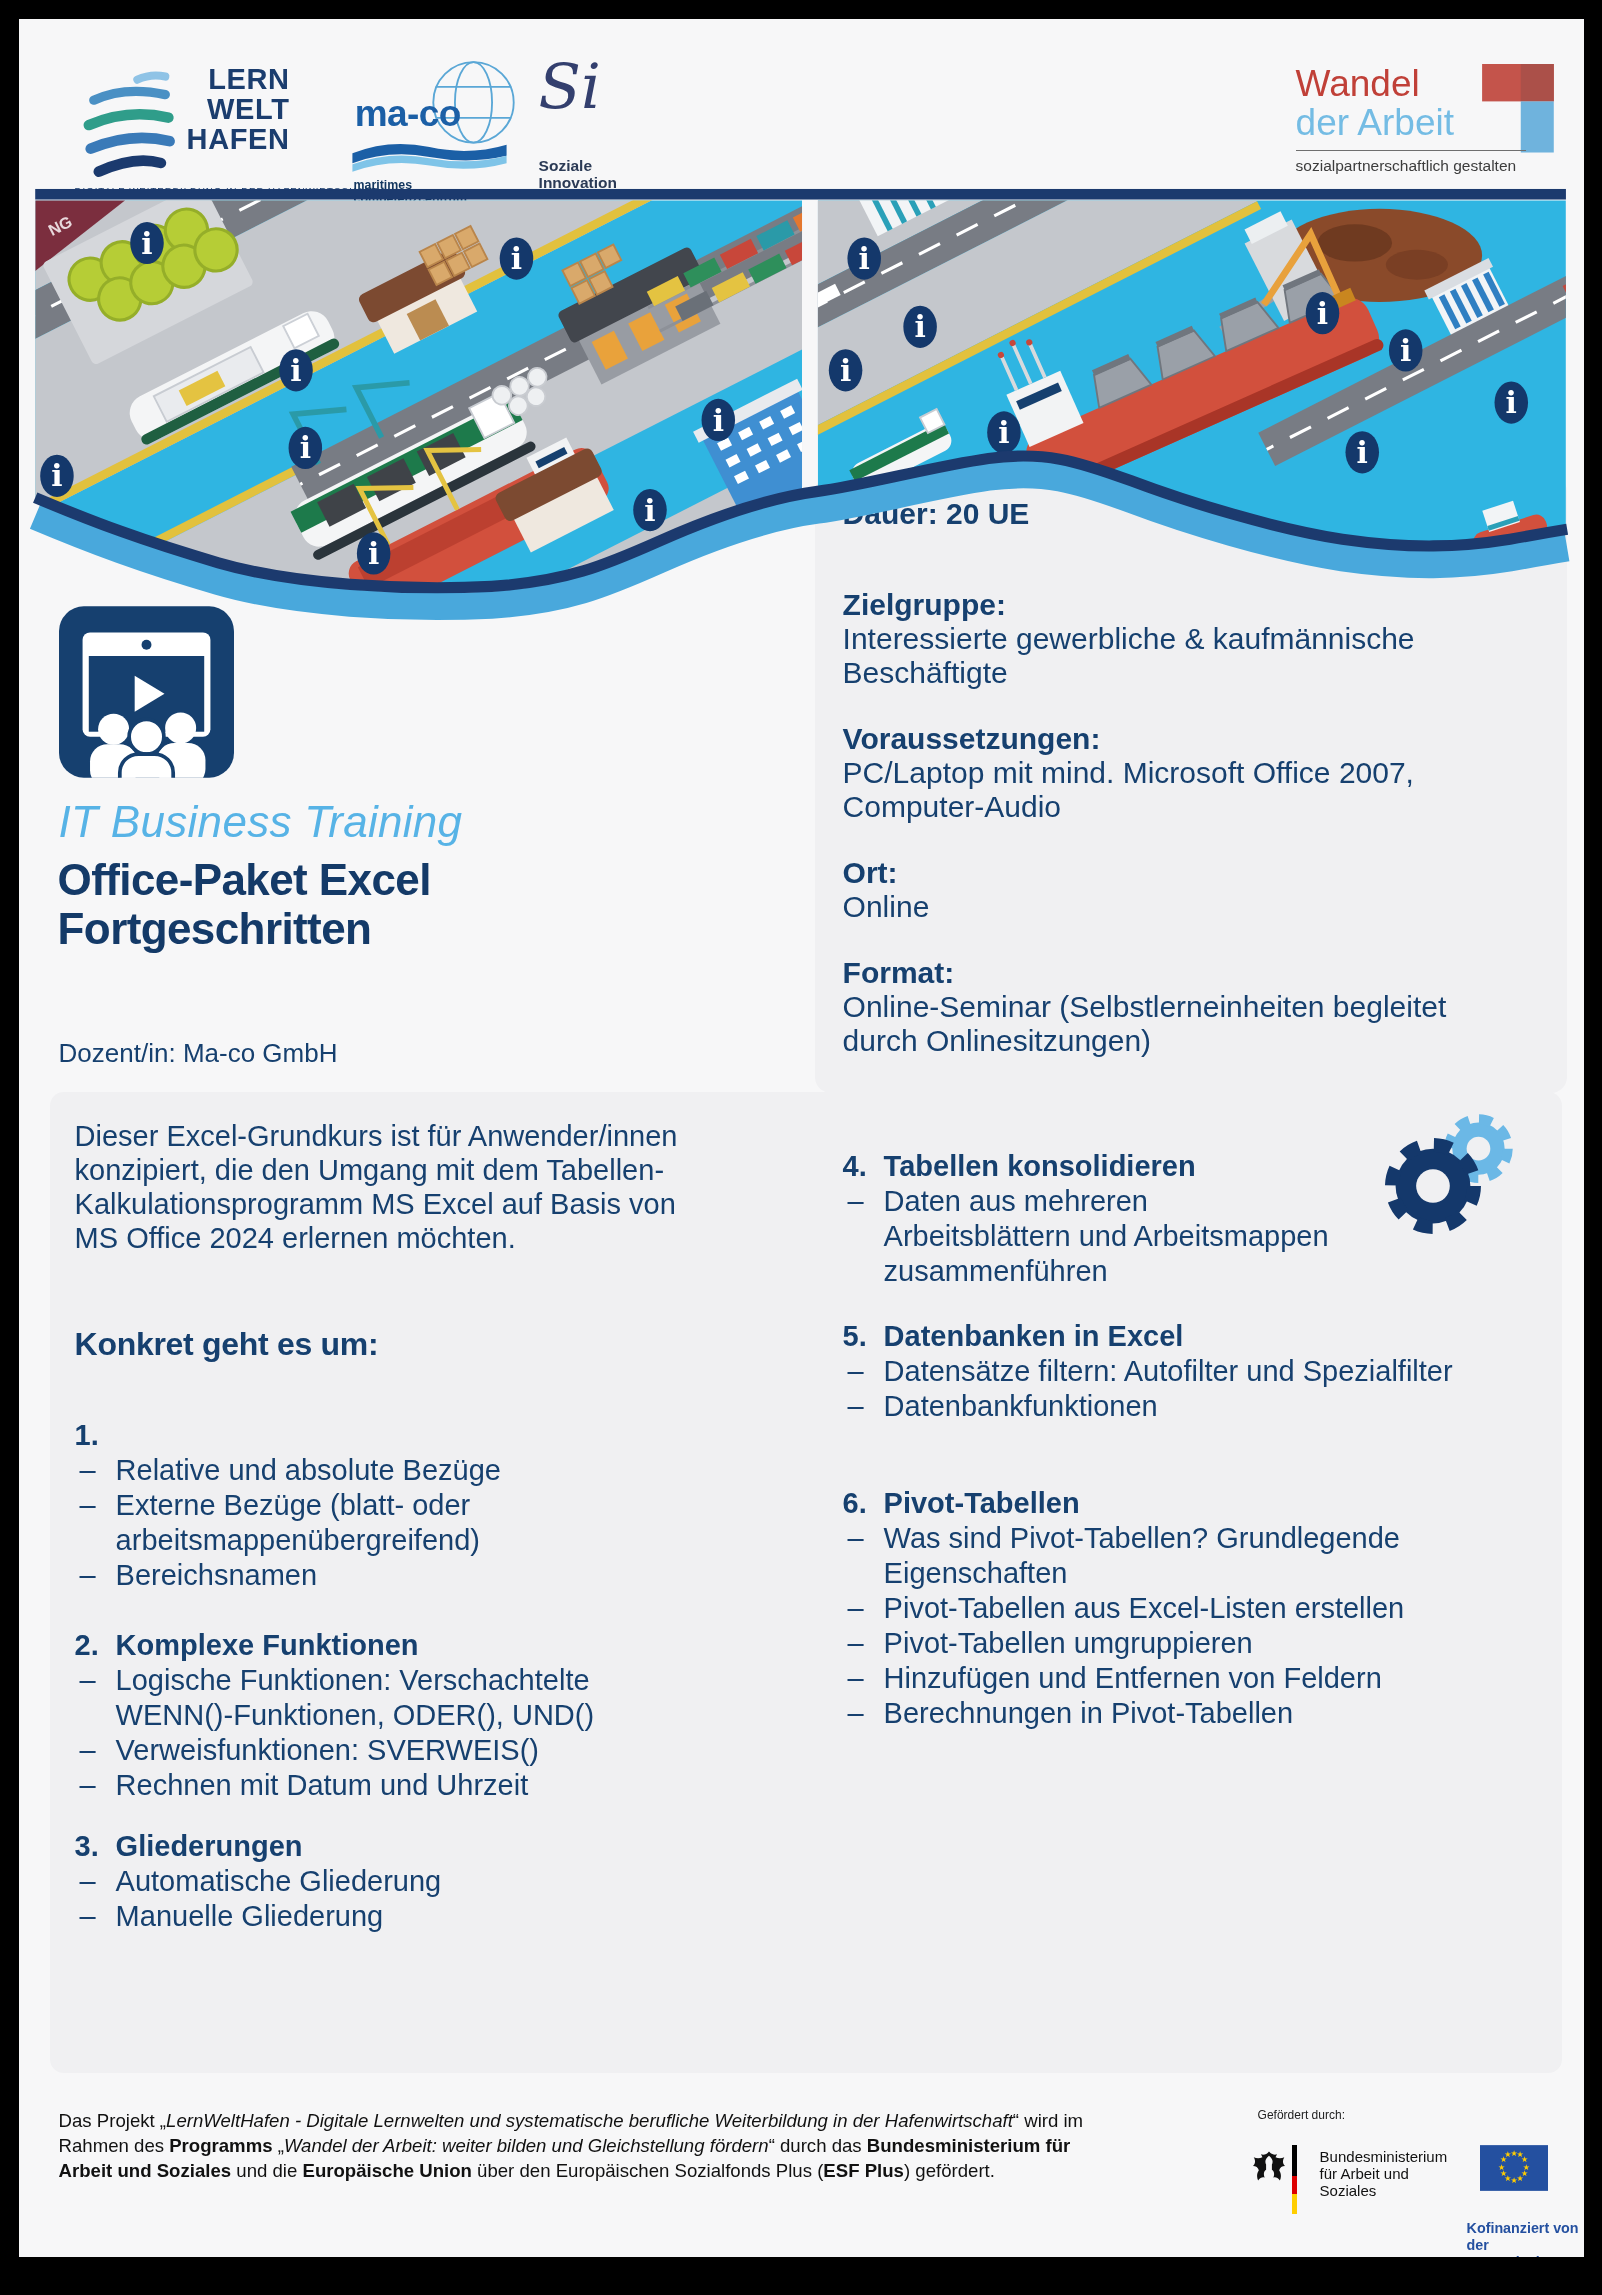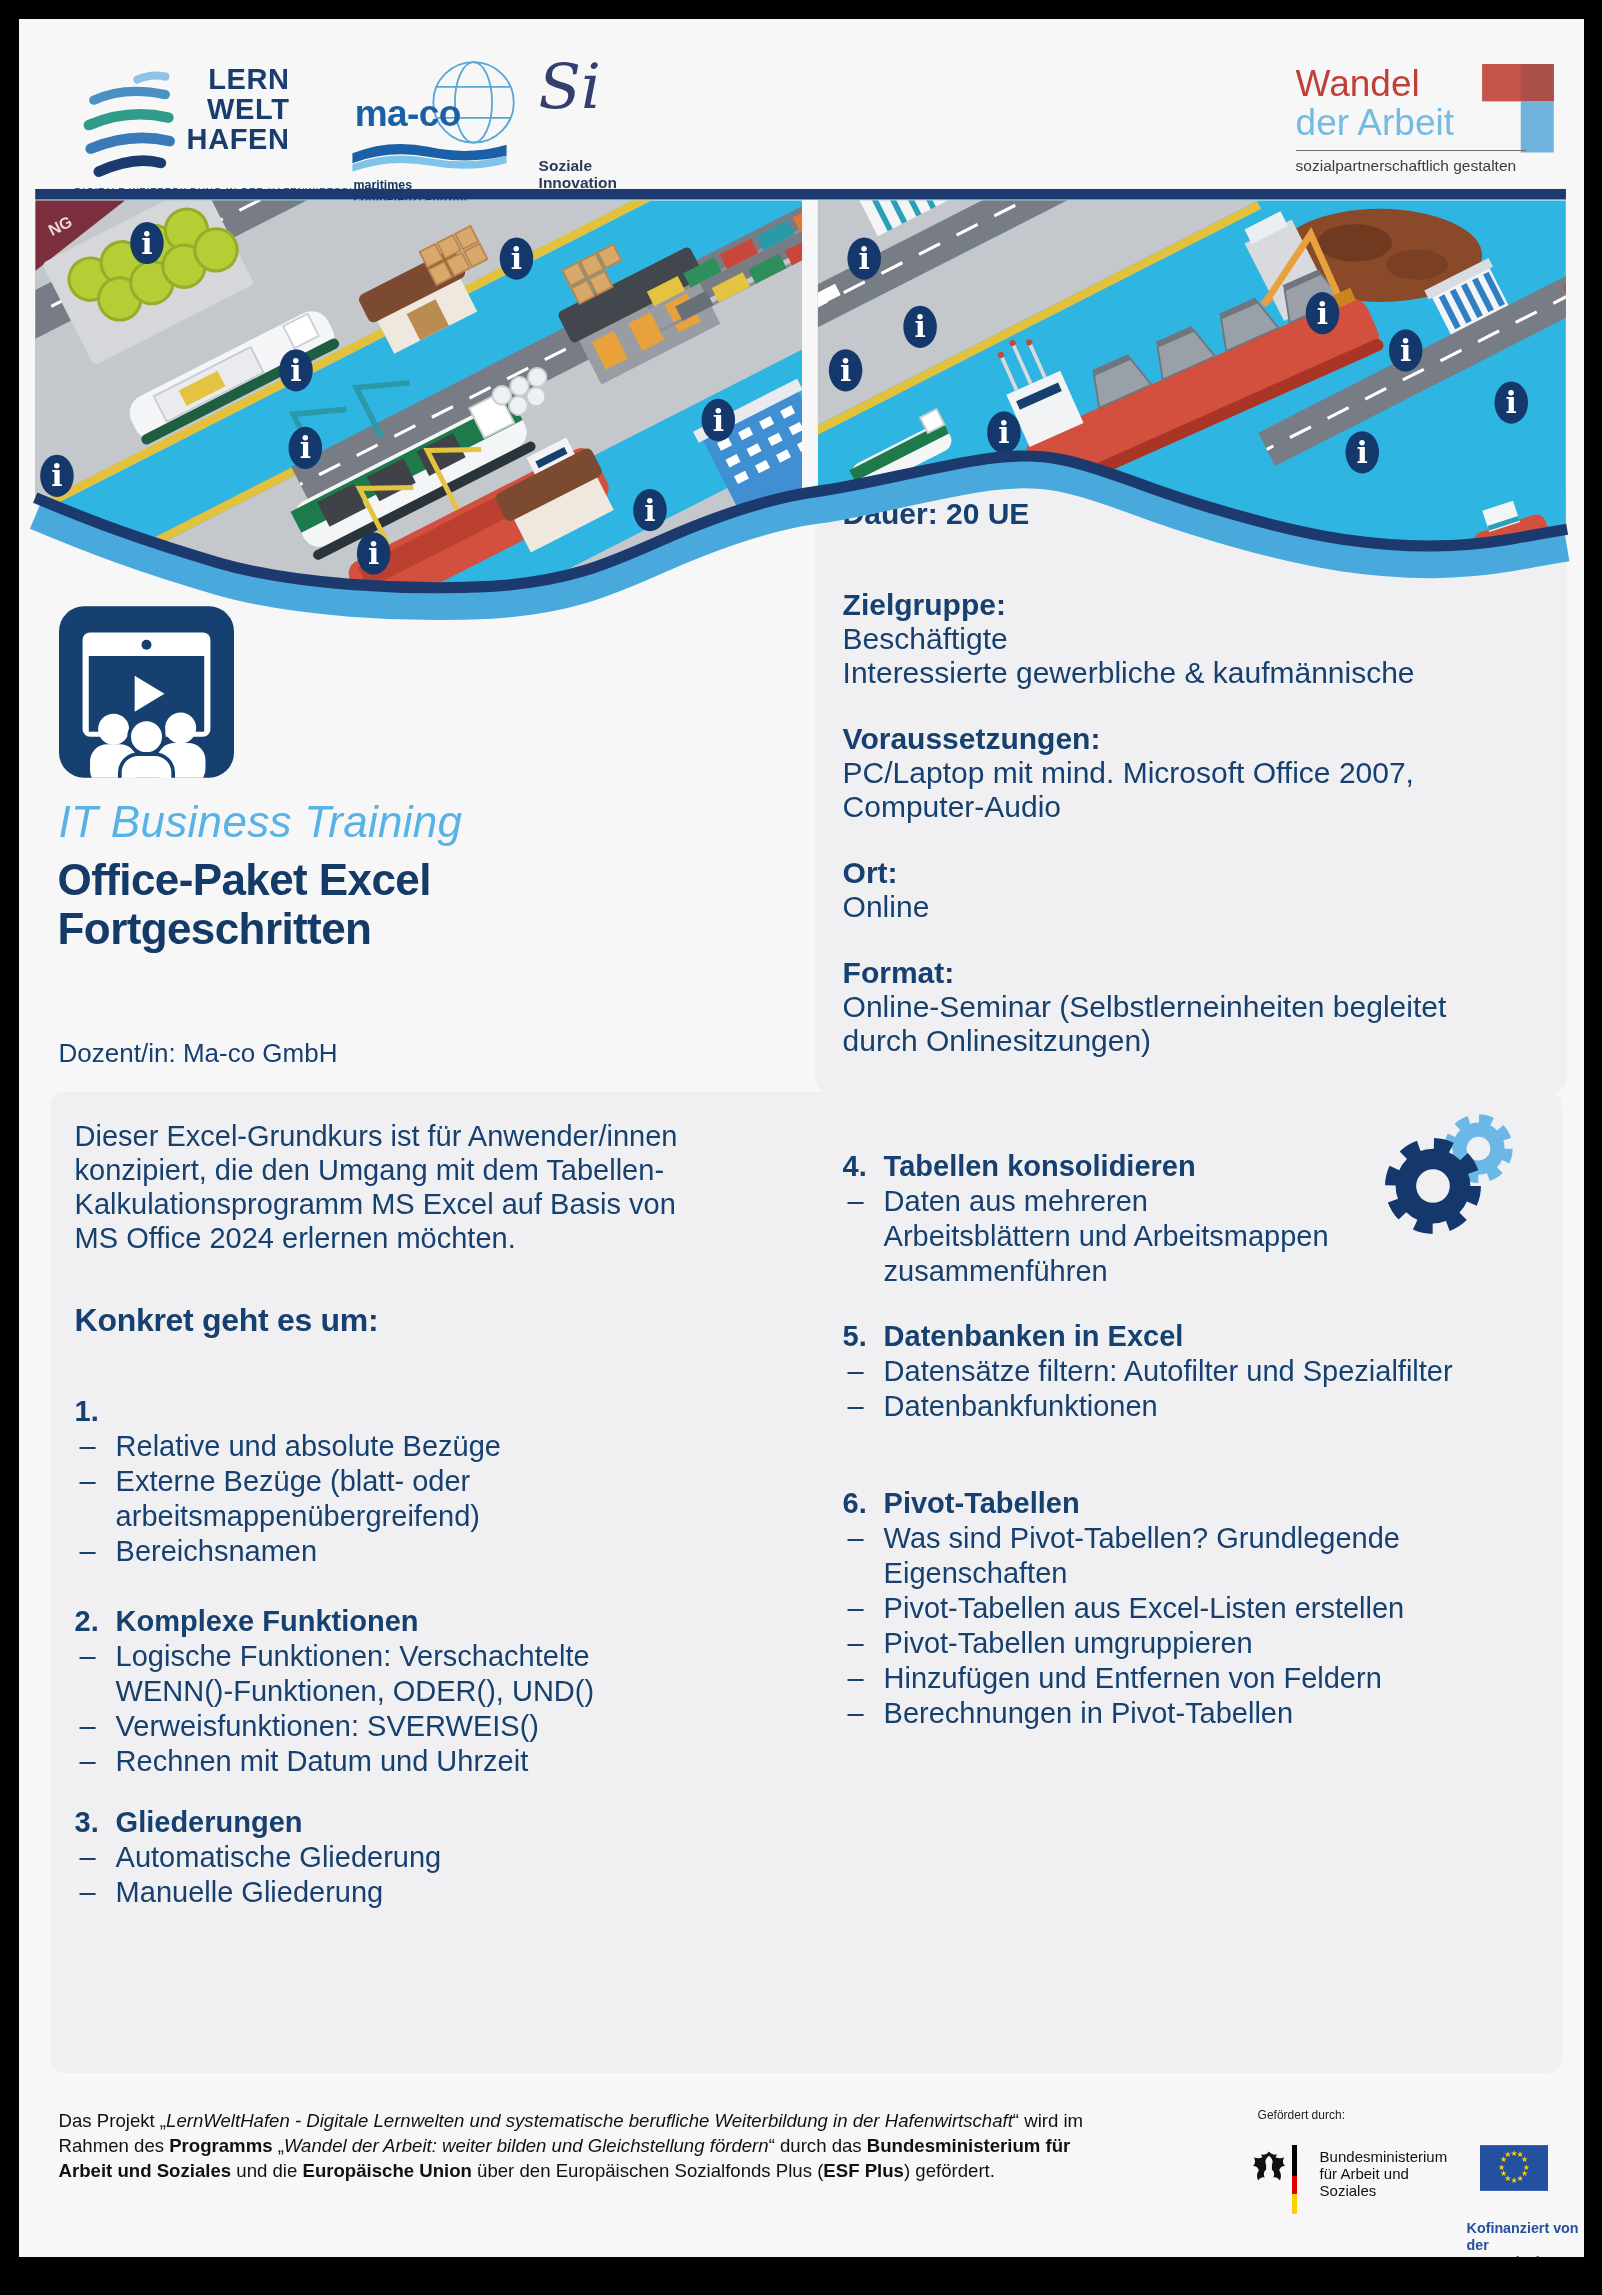--- a/index.html
+++ b/index.html
@@ -23,21 +23,21 @@
   .lecturer{font-size:26px;color:#16406f;}
   
   .panel{background:#f0f0f2;border-radius:16px;}
   .info-inner{padding:21px 25px 0 28px;font-size:30px;line-height:34px;color:#16406f;}
   .blk{margin-bottom:32px;}
   .blk.first{margin-bottom:57px;}
   .blk-title{font-weight:bold;}
   
   .intro-line,.blk-line{white-space:pre;}
   .col{position:absolute;font-size:29px;line-height:34px;color:#16406f;}
-  .heading{font-size:32px;font-weight:bold;margin-top:48px;letter-spacing:-0.3px;}
+  .heading{font-size:32px;font-weight:bold;margin-top:72px;letter-spacing:-0.3px;}
   .sec{margin-top:35px;line-height:35px;}
   .sec.first{margin-top:57px;}
   .sec.tight{margin-top:26px;}
   .sec.wide{margin-top:62px;}
   .sec.rfirst{margin-top:0;}
   .sec.rsecond{margin-top:30px;}
   .sec-title{display:flex;font-weight:bold;}
   .sec-num{width:41px;flex:none;}
   .item{position:relative;padding-left:41px;white-space:pre-line;}
   .item .dash{position:absolute;left:5px;top:0;}
@@ -107,22 +107,22 @@
     <div class="wda-tag">sozialpartnerschaftlich gestalten</div>
   </div>
 
   <div class="abs panel" style="left:796px;top:457px;width:752px;height:617px;">
     <div class="info-inner">
         <div class="blk first">
           <div class="blk-title">Dauer: 20 UE</div>
         </div>
         <div class="blk">
           <div class="blk-title">Zielgruppe:</div>
+          <div class="blk-line">Interessierte gewerbliche &amp; kaufmännische</div>
           <div class="blk-line">Beschäftigte</div>
-          <div class="blk-line">Interessierte gewerbliche &amp; kaufmännische</div>
         </div>
         <div class="blk">
           <div class="blk-title">Voraussetzungen:</div>
           <div class="blk-line">PC/Laptop mit mind. Microsoft Office 2007,</div>
           <div class="blk-line">Computer-Audio</div>
         </div>
         <div class="blk">
           <div class="blk-title">Ort:</div>
           <div class="blk-line">Online</div>
         </div>

